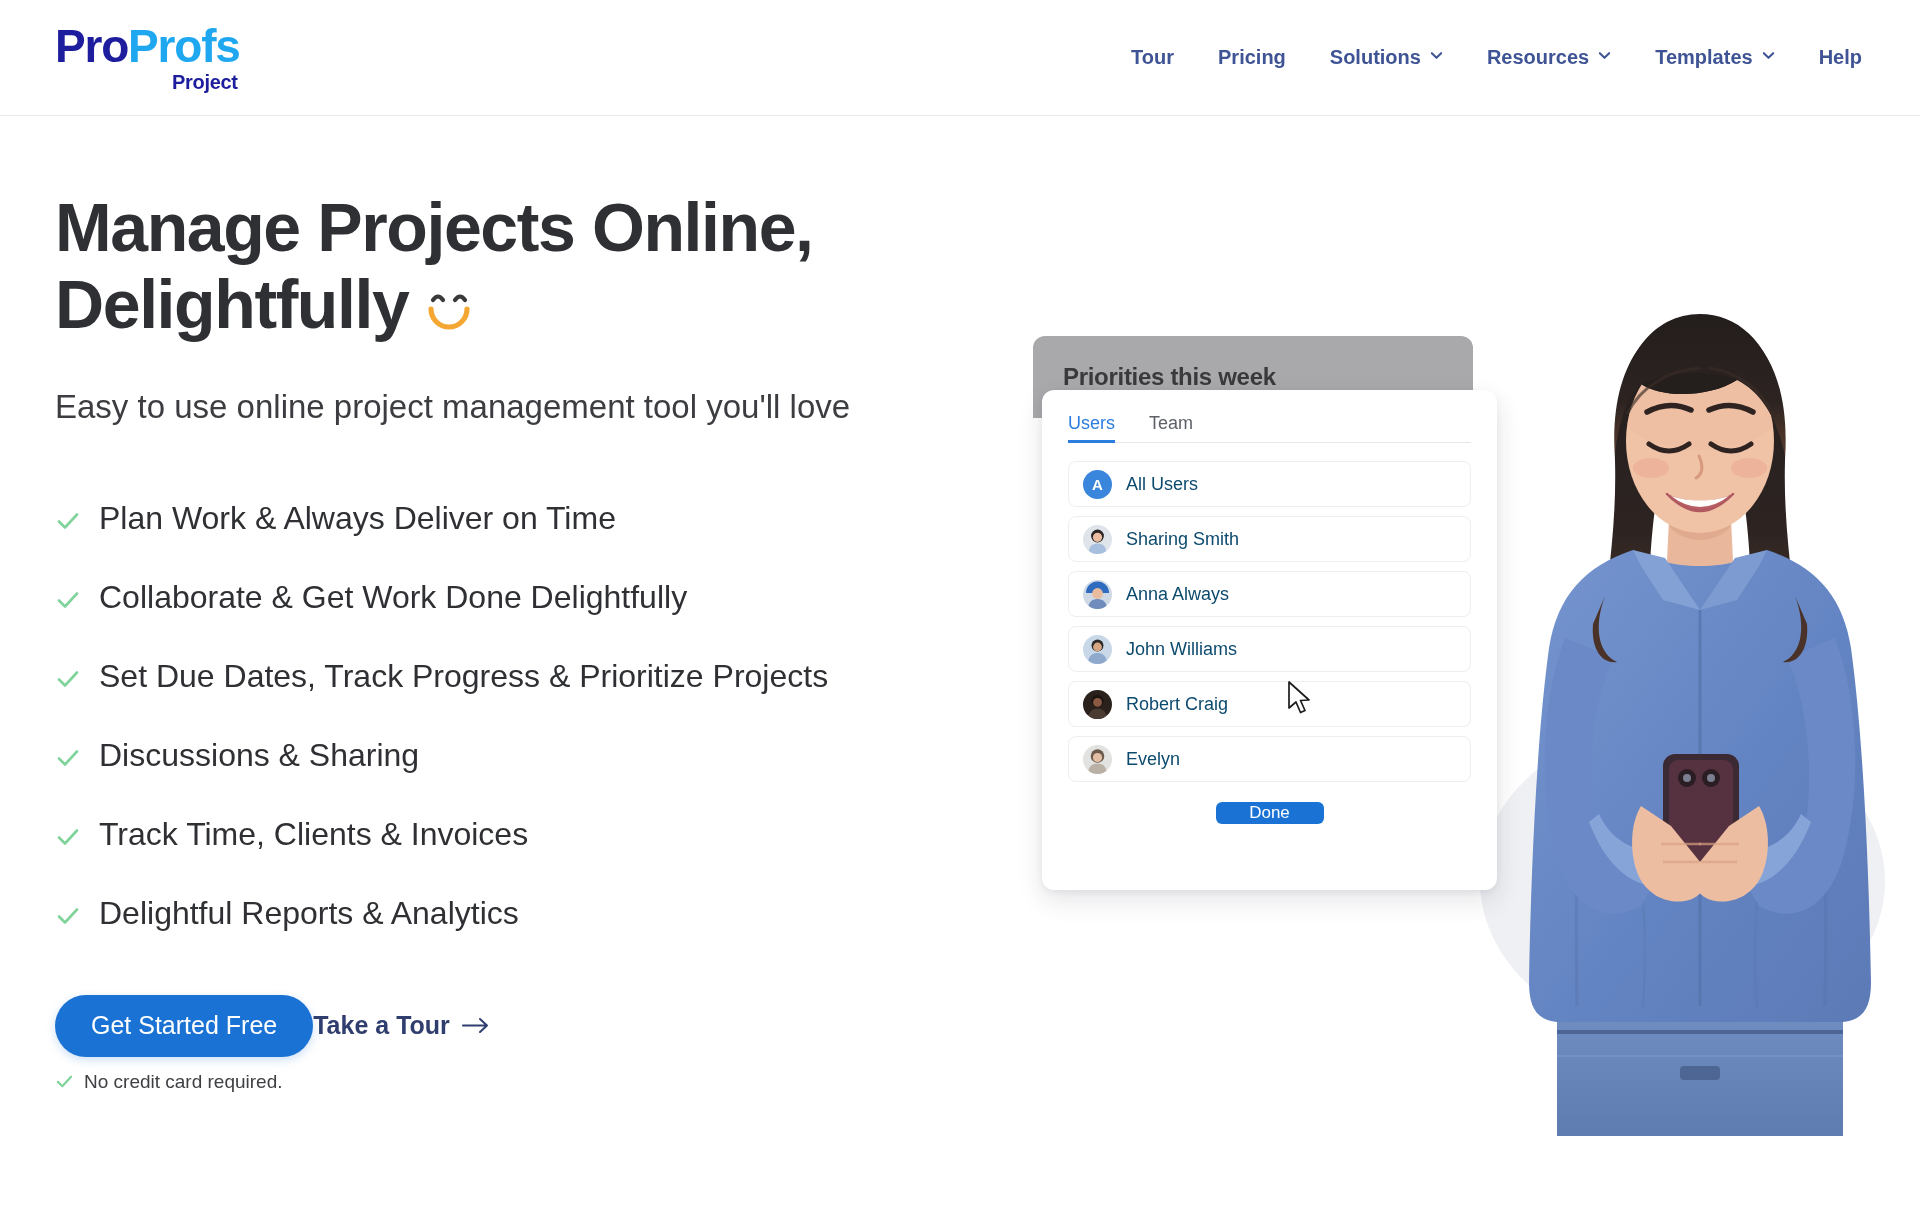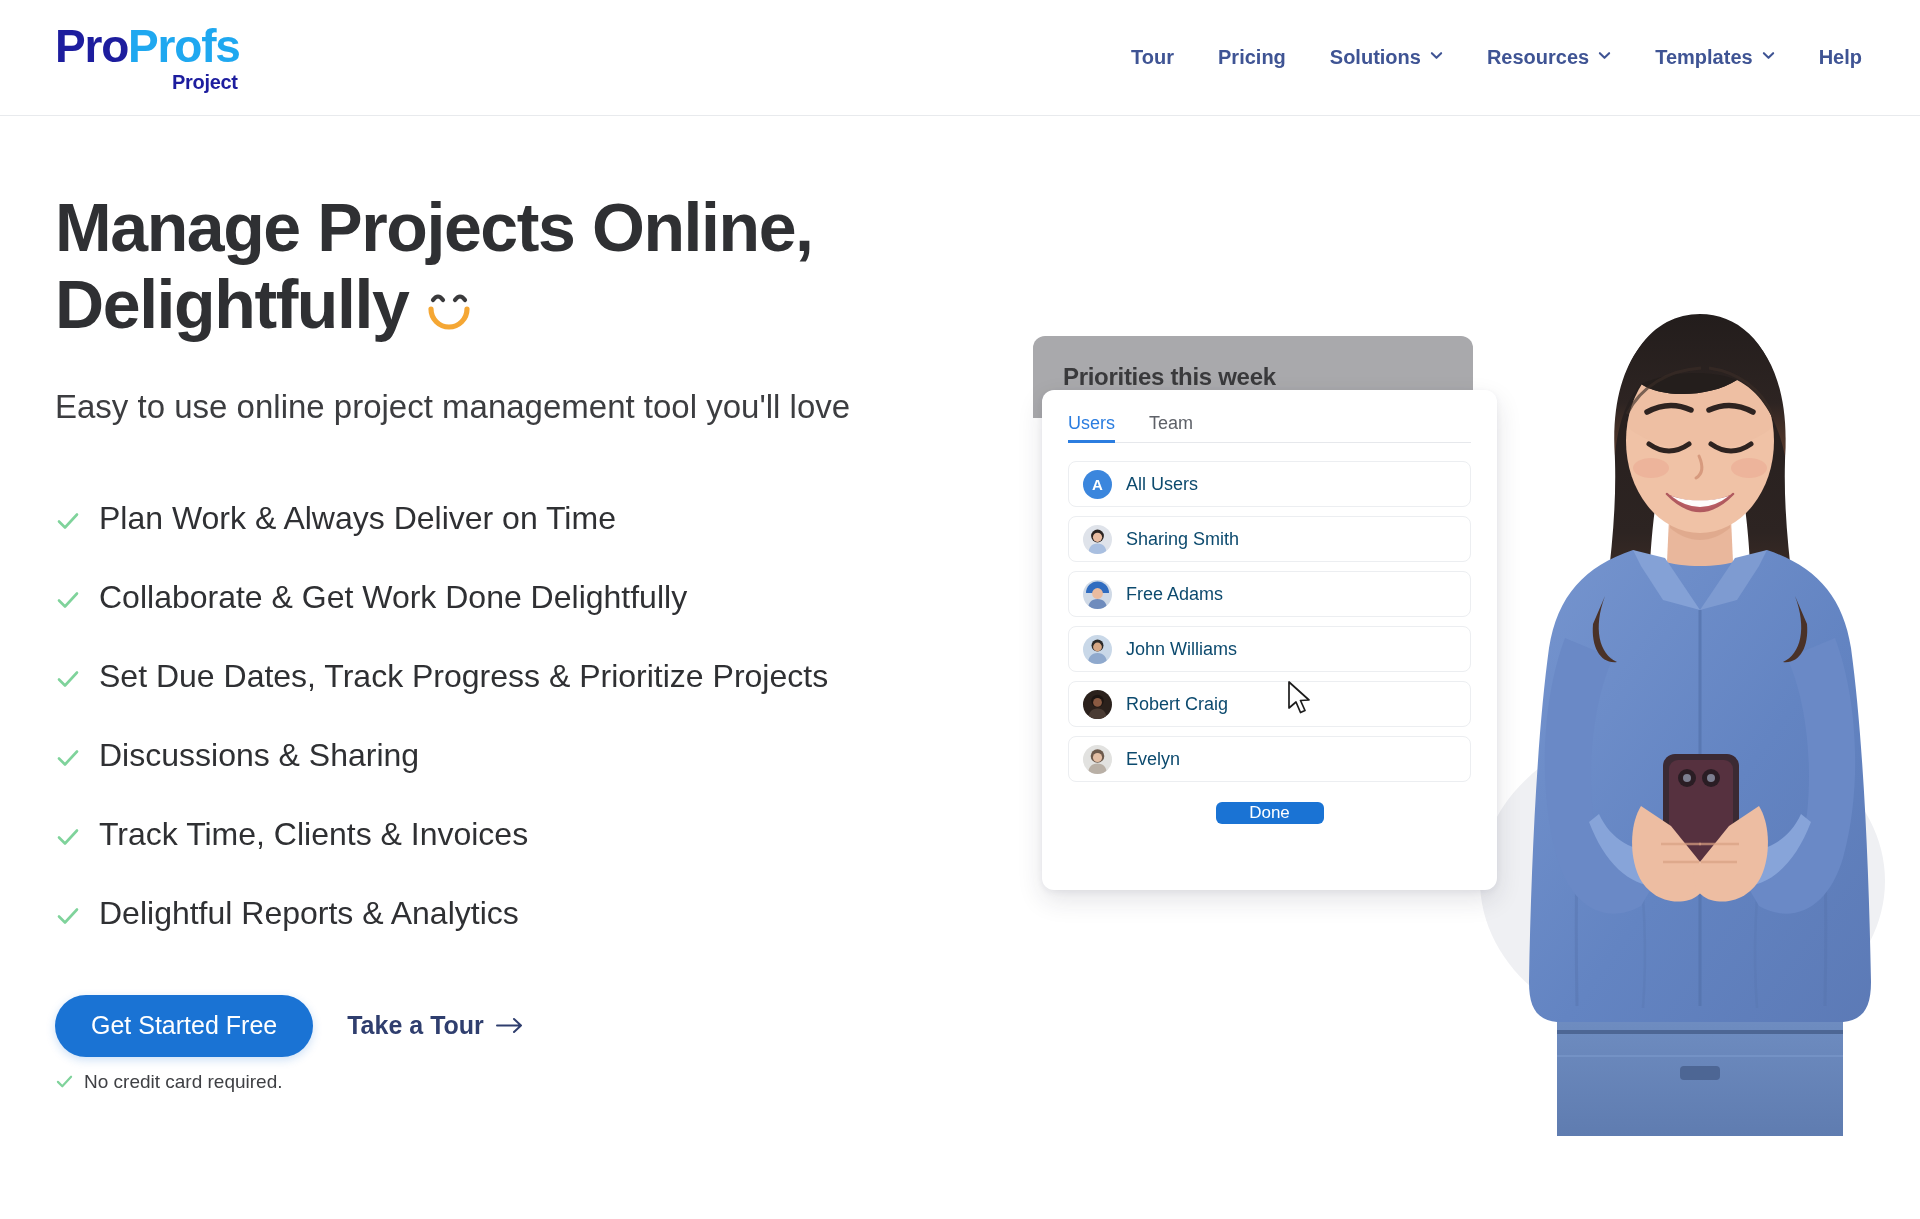--- a/index.html
+++ b/index.html
@@ -130,21 +130,20 @@
     flex: 0 0 auto;
     width: 26px;
     height: 26px;
     display: block;
   }
 
   .cta-row {
     margin-top: 42px;
     display: flex;
     align-items: center;
-    gap: 34px;
   }
   .btn-primary {
     background: #1a73d4;
     color: #ffffff;
     border: none;
     border-radius: 40px;
     font-family: inherit;
     font-size: 25px;
     font-weight: normal;
     padding: 0 36px;
@@ -624,21 +623,21 @@
 
           <div class="user-row">
             <span class="avatar">
               <svg width="29" height="29" viewBox="0 0 29 29">
                 <rect width="29" height="29" fill="#cfd9e6"></rect>
                 <path d="M3 13 a11.5 11.5 0 0 1 23 0 z" fill="#2f6cc0"></path>
                 <circle cx="14.5" cy="13.5" r="5.4" fill="#e9bb9f"></circle>
                 <path d="M14.5 19 c-6 0-9.5 4-9.5 10 h19 c0-6-3.5-10-9.5-10z" fill="#6f8cbd"></path>
               </svg>
             </span>
-            <span class="user-name">Free Adams</span>
+            <span class="user-name">Anna Always</span>
           </div>
 
           <div class="user-row">
             <span class="avatar">
               <svg width="29" height="29" viewBox="0 0 29 29">
                 <rect width="29" height="29" fill="#c9d8e8"></rect>
                 <circle cx="14.5" cy="10.5" r="6" fill="#2c2a28"></circle>
                 <circle cx="14.5" cy="12" r="4.4" fill="#d7a784"></circle>
                 <path d="M14.5 18 c-6.2 0-9.5 4-9.5 11 h19 c0-7-3.3-11-9.5-11z" fill="#8fa9cd"></path>
               </svg>

